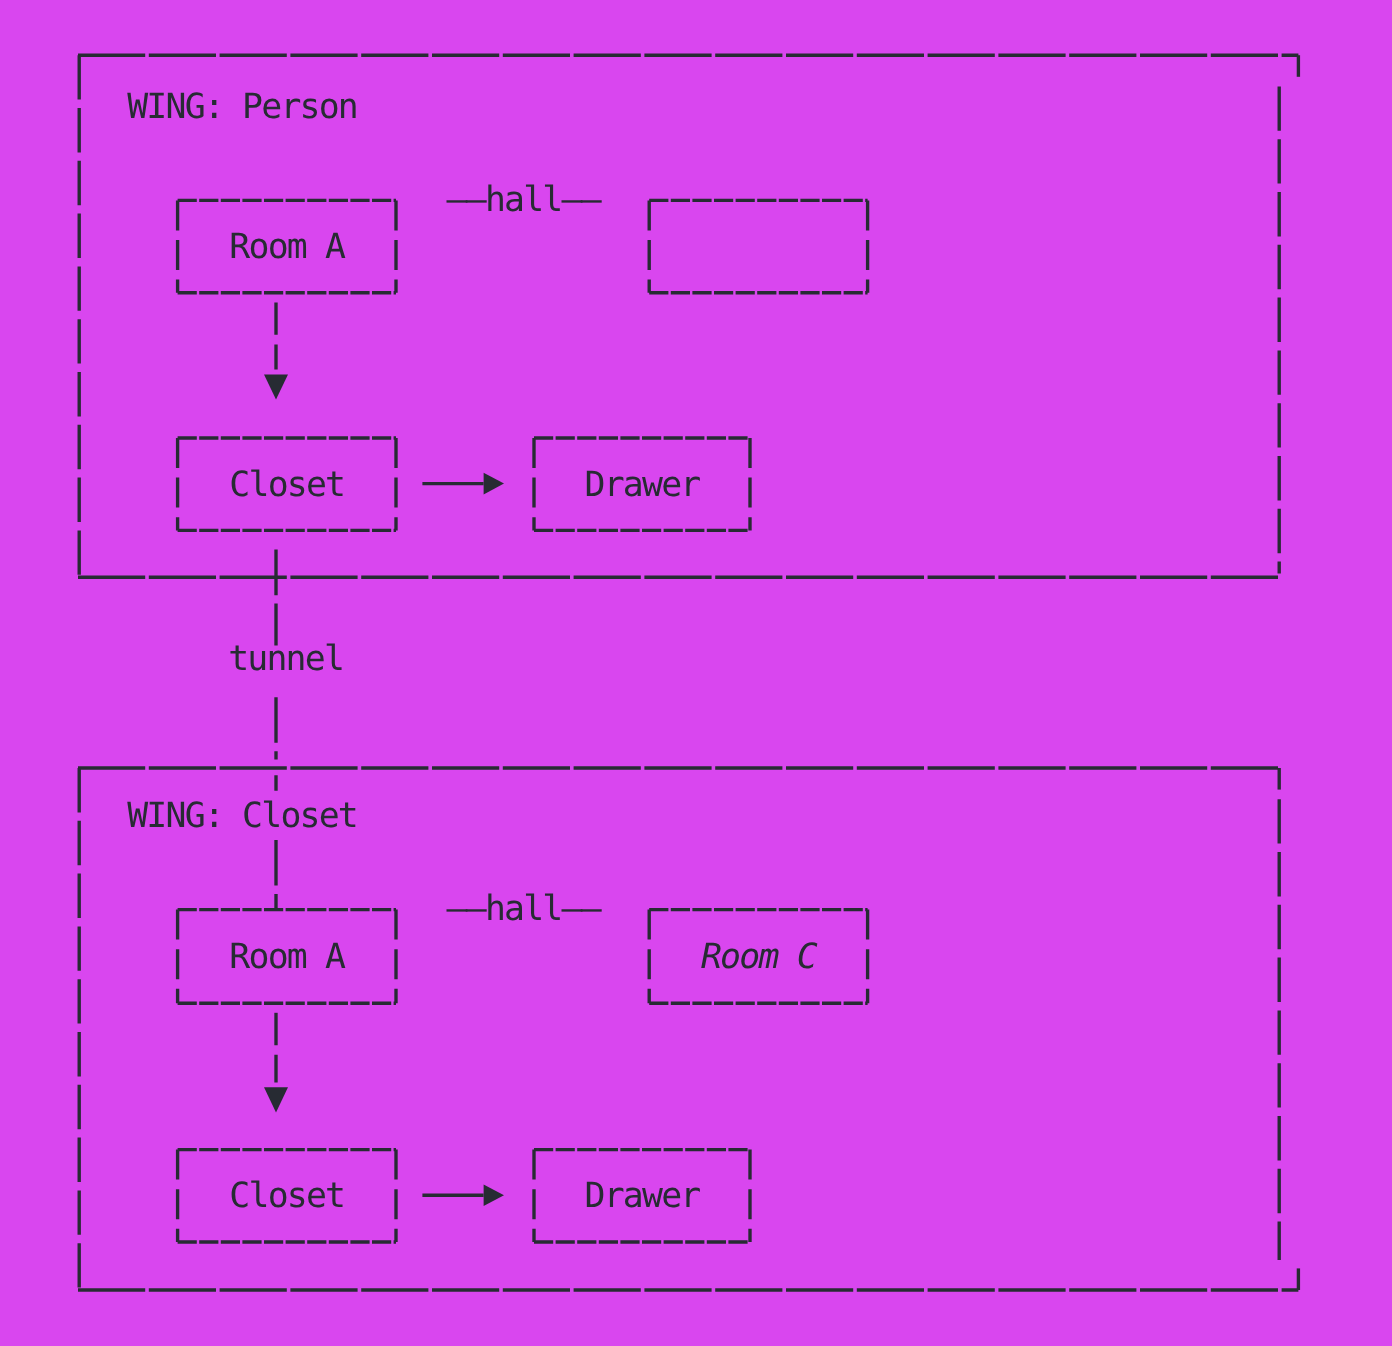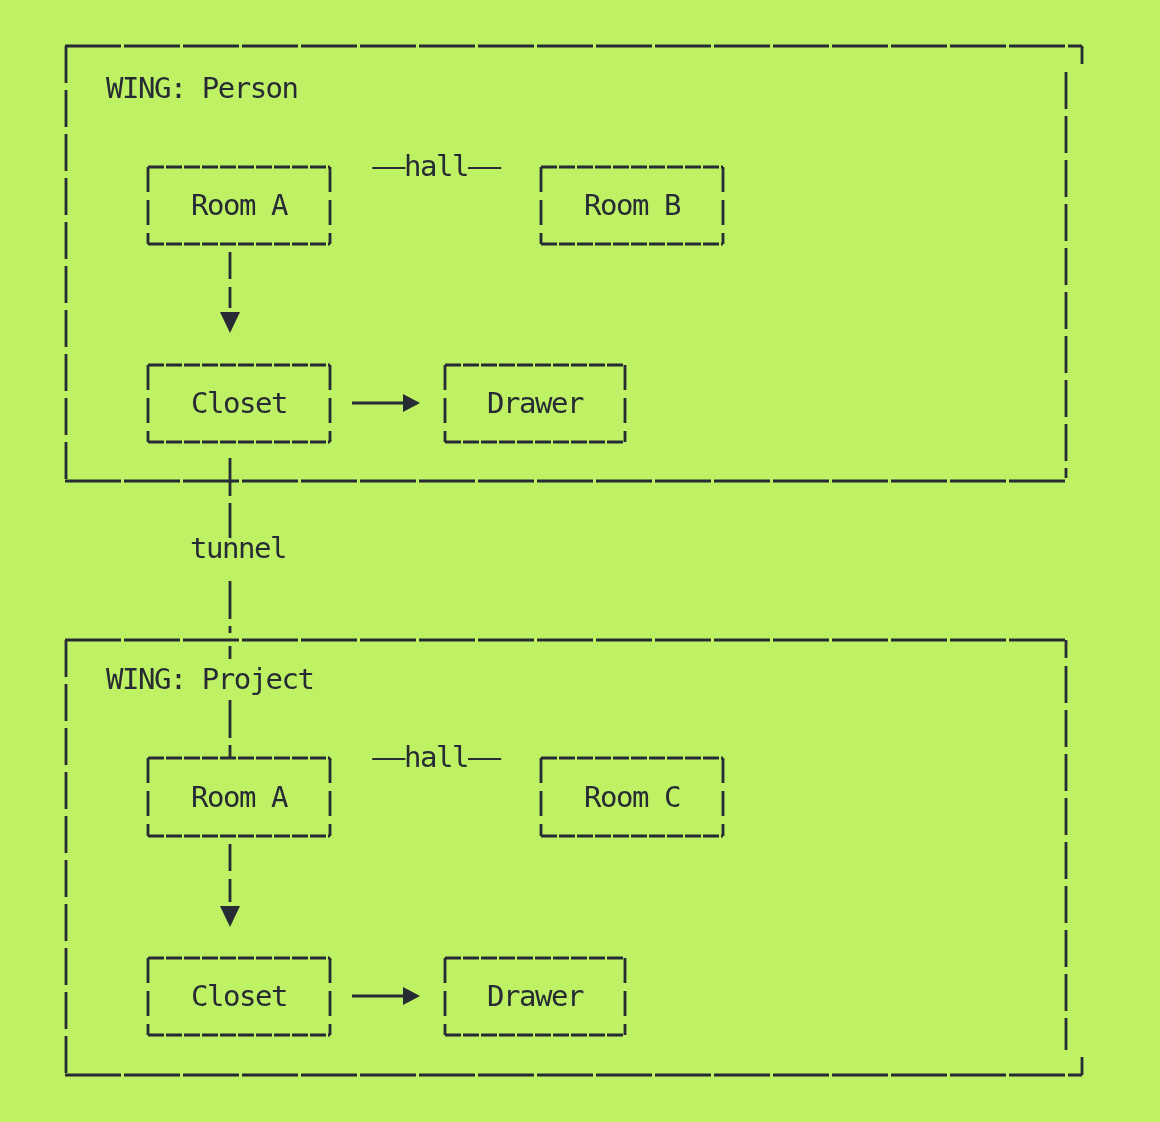--- a/index.html
+++ b/index.html
@@ -1,21 +1,21 @@
 <!DOCTYPE html>
 <html><head>
 <meta charset="utf-8">
 <style>
   html,body{margin:0;padding:0;}
   body{background:#f4f5f7;}
   .canvas{
     position:relative;
     width:1160px;
     height:1122px;
-    background:#bef264;
+    background:#d946ef;
     overflow:hidden;
   }
   .lines{position:absolute;left:0;top:0;width:1160px;height:1122px;}
   .label{
     position:absolute;
     font-family:"DejaVu Sans Mono","Liberation Mono",monospace;
     font-size:29px;
     letter-spacing:-1.5px;
     line-height:33px;
     color:#272b33;
@@ -33,21 +33,21 @@
   .w1a{left:148px;top:167px;width:182px;height:77px;}
   .w1b{left:541px;top:167px;width:182px;height:77px;}
   .w1c{left:148px;top:365px;width:182px;height:77px;}
   .w1d{left:445px;top:365px;width:180px;height:77px;}
   
   .tun{left:186px;top:532px;width:104px;height:33px;}
   
   .t2{left:106px;top:663px;}
   .h2{left:348px;top:741px;width:176px;height:33px;}
   .w2a{left:148px;top:758px;width:182px;height:78px;}
-  .w2c{left:541px;top:758px;width:182px;height:78px;}
+  .w2c{left:541px;top:758px;width:182px;height:78px;font-style:italic;}
   .w2cl{left:148px;top:958px;width:182px;height:77px;}
   .w2d{left:445px;top:958px;width:180px;height:77px;}
 </style>
 </head>
 <body>
 
 <div class="canvas">
 
   <svg class="lines" viewBox="0 0 1160 1122" stroke="#272b33" stroke-width="2.8" fill="none">
 
@@ -121,26 +121,25 @@
 
     <g>
       <path d="M352 996 H403"></path>
       <polygon points="403,987 403,1005 420,996" fill="#272b33" stroke="none"></polygon>
     </g>
   </svg>
 
   <div class="label t1">WING: Person</div>
   <div class="label h1 center">——hall——</div>
   <div class="label w1a center">Room A</div>
-  <div class="label w1b center">Room B</div>
   <div class="label w1c center">Closet</div>
   <div class="label w1d center">Drawer</div>
 
   <div class="label tun center">tunnel</div>
 
-  <div class="label t2">WING: Project</div>
+  <div class="label t2">WING: Closet</div>
   <div class="label h2 center">——hall——</div>
   <div class="label w2a center">Room A</div>
   <div class="label w2c center">Room C</div>
   <div class="label w2cl center">Closet</div>
   <div class="label w2d center">Drawer</div>
 
 </div>
 
 </body></html>

